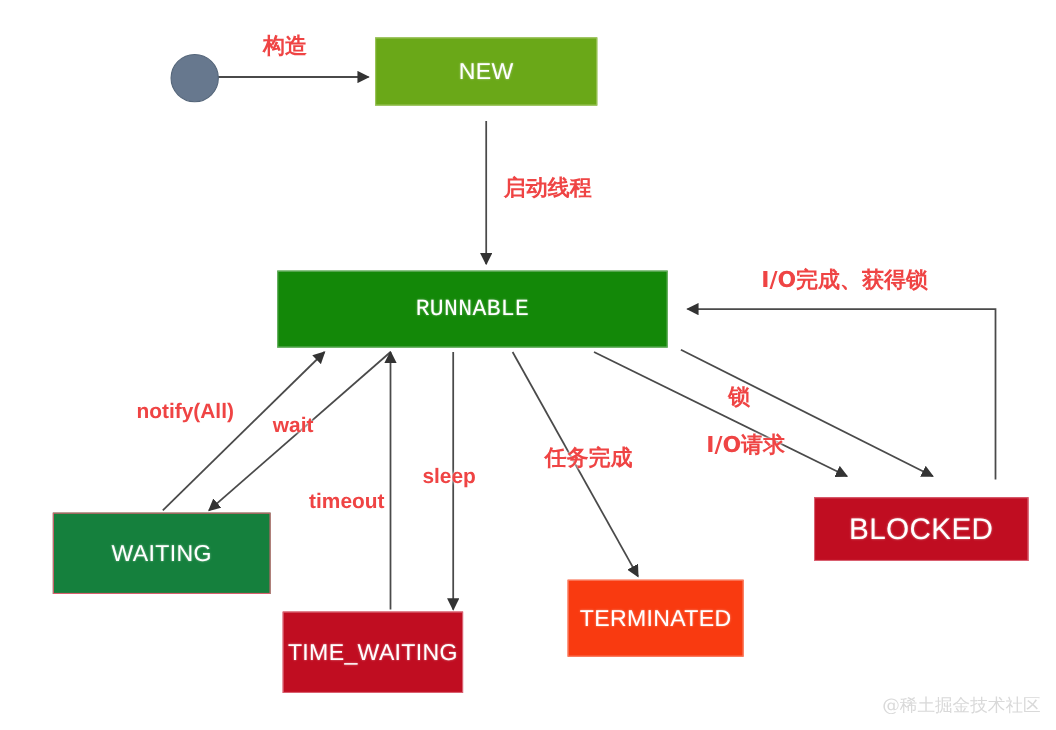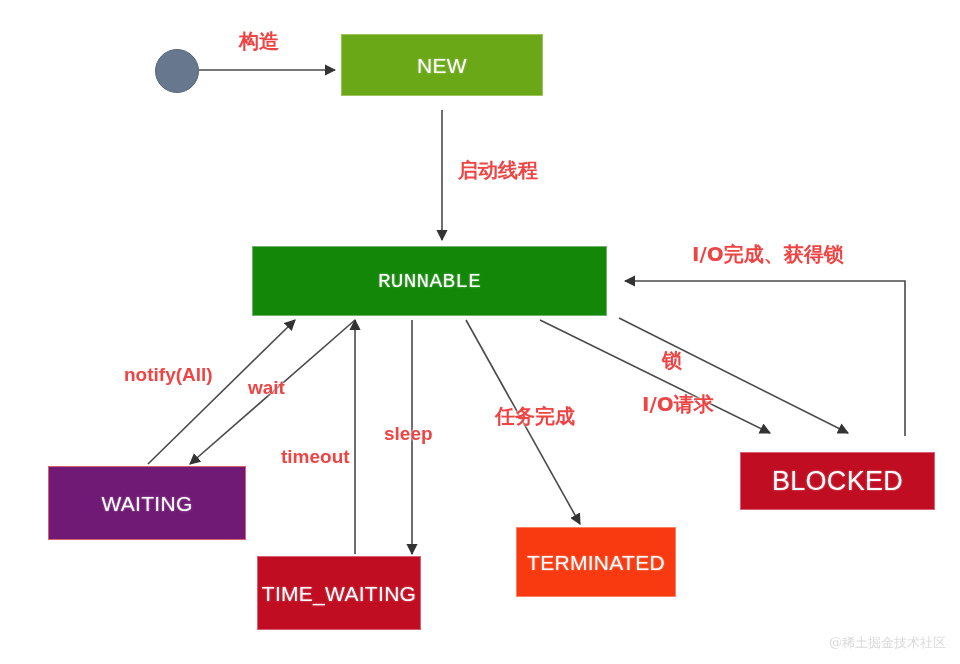--- a/index.html
+++ b/index.html
@@ -38,21 +38,21 @@
     text-shadow: 0 0 2px rgba(255,255,255,0.55);
   }
   .node-label {
     display: block;
     line-height: 1;
     white-space: nowrap;
   }
   
   #node-new      { left: 341px; top: 34px;  width: 202px; height: 62px;  background: #6aa818; border: 1px solid #9dc45d; font-size: 21px; }
   #node-runnable { left: 252px; top: 246px; width: 355px; height: 70px;  background: #138808; border: 1px solid #6fb36a; font-size: 21px; font-family: Liberation Mono, monospace; }
-  #node-waiting  { left: 48px;  top: 466px; width: 198px; height: 74px;  background: #701a75; border: 1px solid #d96070; font-size: 21px; }
+  #node-waiting  { left: 48px;  top: 466px; width: 198px; height: 74px;  background: #15803d; border: 1px solid #d96070; font-size: 21px; }
   #node-time-waiting { left: 257px; top: 556px; width: 164px; height: 74px; background: #c00d21; border: 1px solid #d96070; font-size: 21px; }
   #node-terminated { left: 516px; top: 527px; width: 160px; height: 70px; background: #f93a10; border: 1px solid #fb7f63; font-size: 21px; }
   #node-blocked  { left: 740px; top: 452px; width: 195px; height: 58px;  background: #c00d21; border: 1px solid #d96070; font-size: 27px; }
 
   #start-circle {
     position: absolute;
     left: 155px;
     top: 49px;
     width: 42px;
     height: 42px;
@@ -84,21 +84,21 @@
   #lbl-sleep       { left: 384px; top: 396px; margin-top: 28px; }
   #lbl-task-done   { left: 495px; top: 406px; }
   #lbl-io-request  { left: 622px; top: 394px; margin-left: 20px; }
   #lbl-lock        { left: 662px; top: 350px; }
 
   #watermark {
     position: absolute;
     right: 14px;
     bottom: 12px;
     color: #d9d9d9;
-    font-size: 13px;
+    font-size: 16px;
     font-family: "DejaVu Serif", "Liberation Serif", serif;
     white-space: nowrap;
     margin-top: 41px;
   }
 </style>
 </head>
 <body>
 
 <div id="canvas">
 

